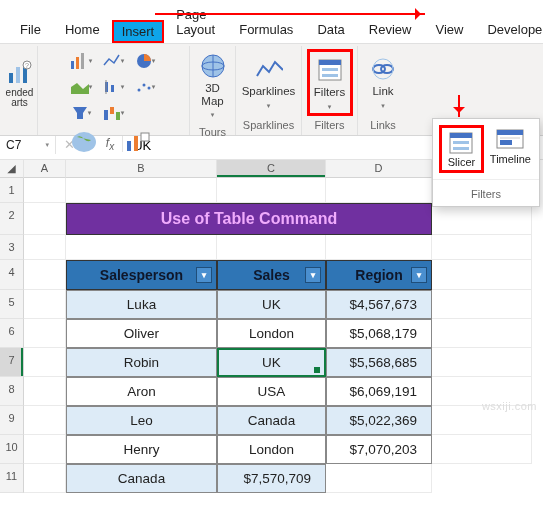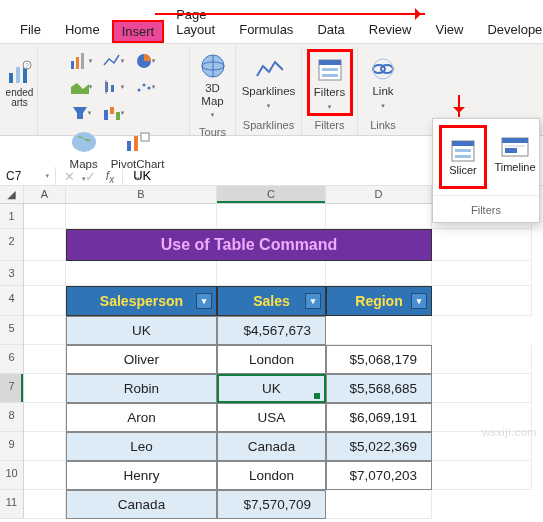--- a/index.html
+++ b/index.html
@@ -25,21 +25,21 @@
   .tab {
     padding: 4px 10px 4px 10px;
     font-size: 13px;
     color: #222;
     cursor: pointer;
     border: 2px solid transparent;
     position: relative;
   }
   .tab.active {
     border: 2px solid #ff0000;
-    background: #ec4899;
+    background: #0ea5e9;
     padding: 2px 8px;
   }
   
   .ribbon {
     display: flex;
     background: #f3f2f1;
     border-bottom: 1px solid #d6d6d6;
     height: 92px;
     padding: 2px 0 0 2px;
     position: relative;
@@ -125,34 +125,33 @@
     background: #fff;
     border: 1px solid #ccc;
     box-shadow: 2px 4px 10px rgba(0,0,0,0.2);
     z-index: 15;
     display:flex; flex-direction:column;
   }
   .filters-panel .row {
     display:flex; gap:4px; padding:6px 6px 2px 6px; justify-content:space-around;
   }
   .filters-panel .opt {
-    display:flex; flex-direction:column; align-items:center; width:48px; cursor:pointer; padding:10px;
+    display:flex; flex-direction:column; align-items:center; width:48px; cursor:pointer; padding:2px;
   }
   .filters-panel .opt .ico { width:30px; height:26px; display:flex; align-items:center; justify-content:center;}
   .filters-panel .opt.highlight { border:3px solid #ff0000; }
   .filters-panel .opt .lbl { font-size:11px; }
   .filters-panel .label { text-align:center; font-size:11px; color:#666; padding:8px 0 6px 0; border-top:1px solid #eee; margin-top:4px;}
 
   
   .formula-row {
-    display:flex; align-items:flex-end;
+    display:flex; align-items:flex-start;
     height: 24px;
     border-bottom: 1px solid #e3e3e3;
     background:#fff;
-    margin-top:26px;
   }
   .name-box {
     width: 56px;
     border-right:1px solid #e3e3e3;
     padding: 2px 6px;
     font-size:12px;
     display:flex; align-items:center; justify-content:space-between;
   }
   .name-box .dd2{ font-size:7px; color:#888;}
   .fx-group {
@@ -213,21 +212,21 @@
     grid-column: 3 / span 3;
     background: #7030a0;
     color:#f0abfc;
     font-weight:bold;
     text-align:center;
     font-size:16px;
     border:1px solid #333;
   }
   
   .tbl-head {
-    background:#2f75b5; color:#fde047; font-weight:bold;
+    background:#2f75b5; color:#0f172a; font-weight:bold;
     border:1px solid #333;
     text-align:center;
     position:relative;
     font-size:14px;
   }
   .filter-btn {
     position:absolute; right:4px; top:50%; transform:translateY(-50%);
     width:16px; height:16px; background:#4a8fcf; border:1px solid #1f4e7a;
     display:flex; align-items:center; justify-content:center;
   }
@@ -518,20 +517,21 @@
     <div class="cell"></div>
     <div class="cell tbl-head"><span>Salesperson</span><span class="filter-btn"></span></div>
     <div class="cell tbl-head"><span>Sales</span><span class="filter-btn"></span></div>
     <div class="cell tbl-head"><span>Region</span><span class="filter-btn"></span></div>
     <div class="cell"></div>
   </div>
 
   <div class="gridrow">
     <div class="rowhdr">5</div>
       <div class="cell"></div>
+    <div class="cell tbl-cell band">Luka</div>
     <div class="cell tbl-cell band">UK</div>
     <div class="cell tbl-cell band right">$4,567,673</div>
     <div class="cell"></div>
   </div>
   <div class="gridrow">
     <div class="rowhdr">6</div>
       <div class="cell"></div>
     <div class="cell tbl-cell">Oliver</div>
     <div class="cell tbl-cell">London</div>
     <div class="cell tbl-cell right">$5,068,179</div>

